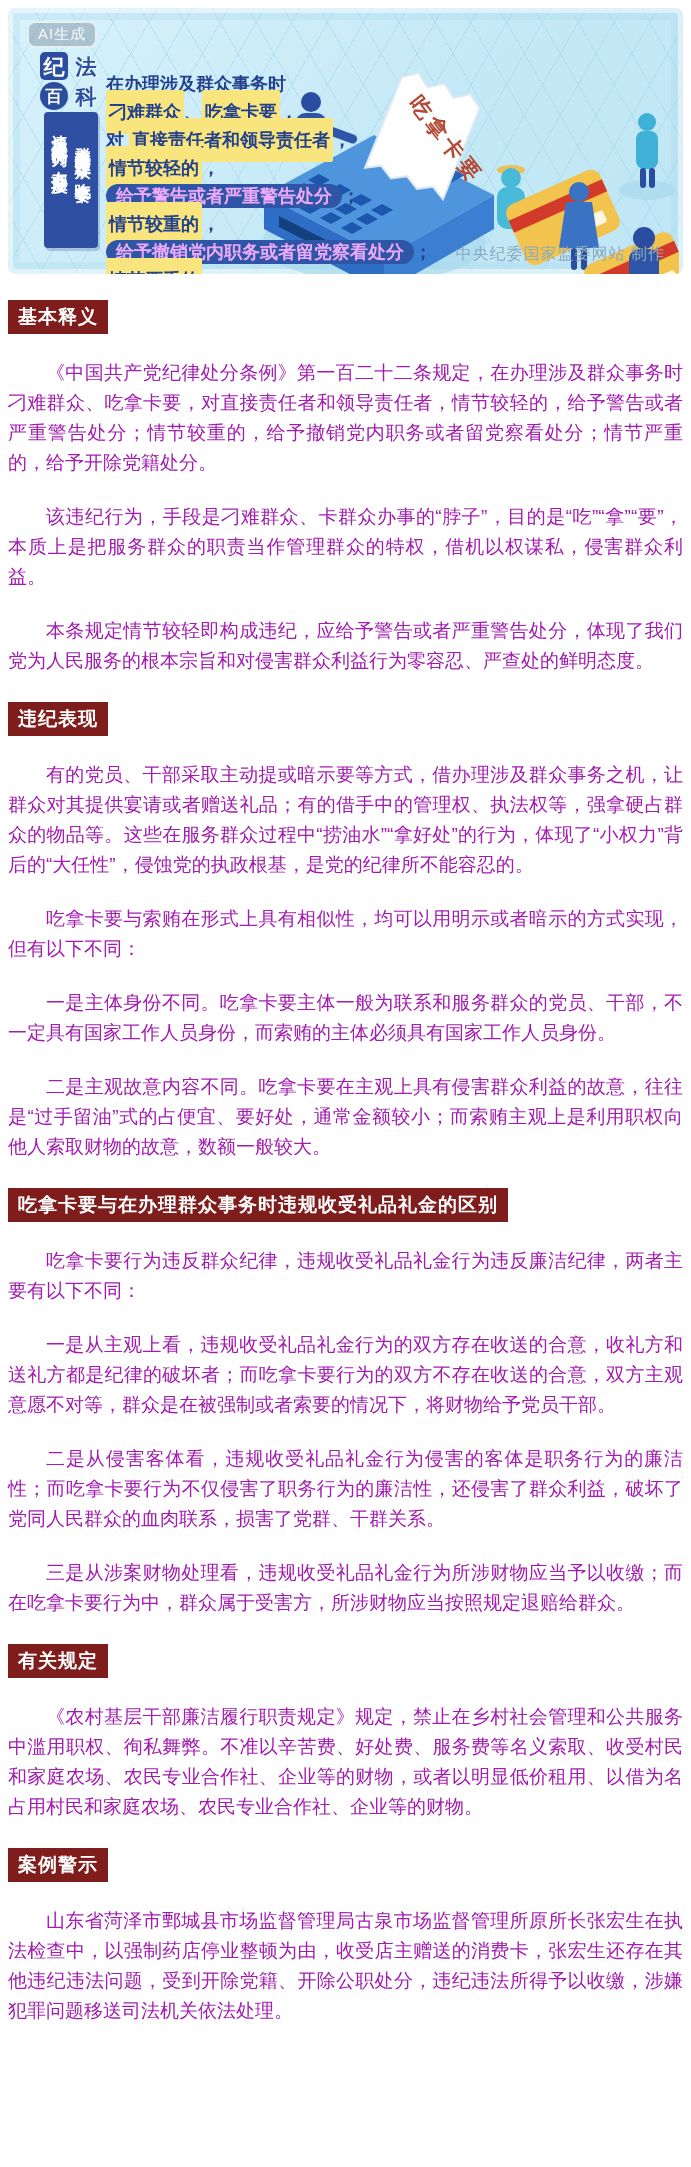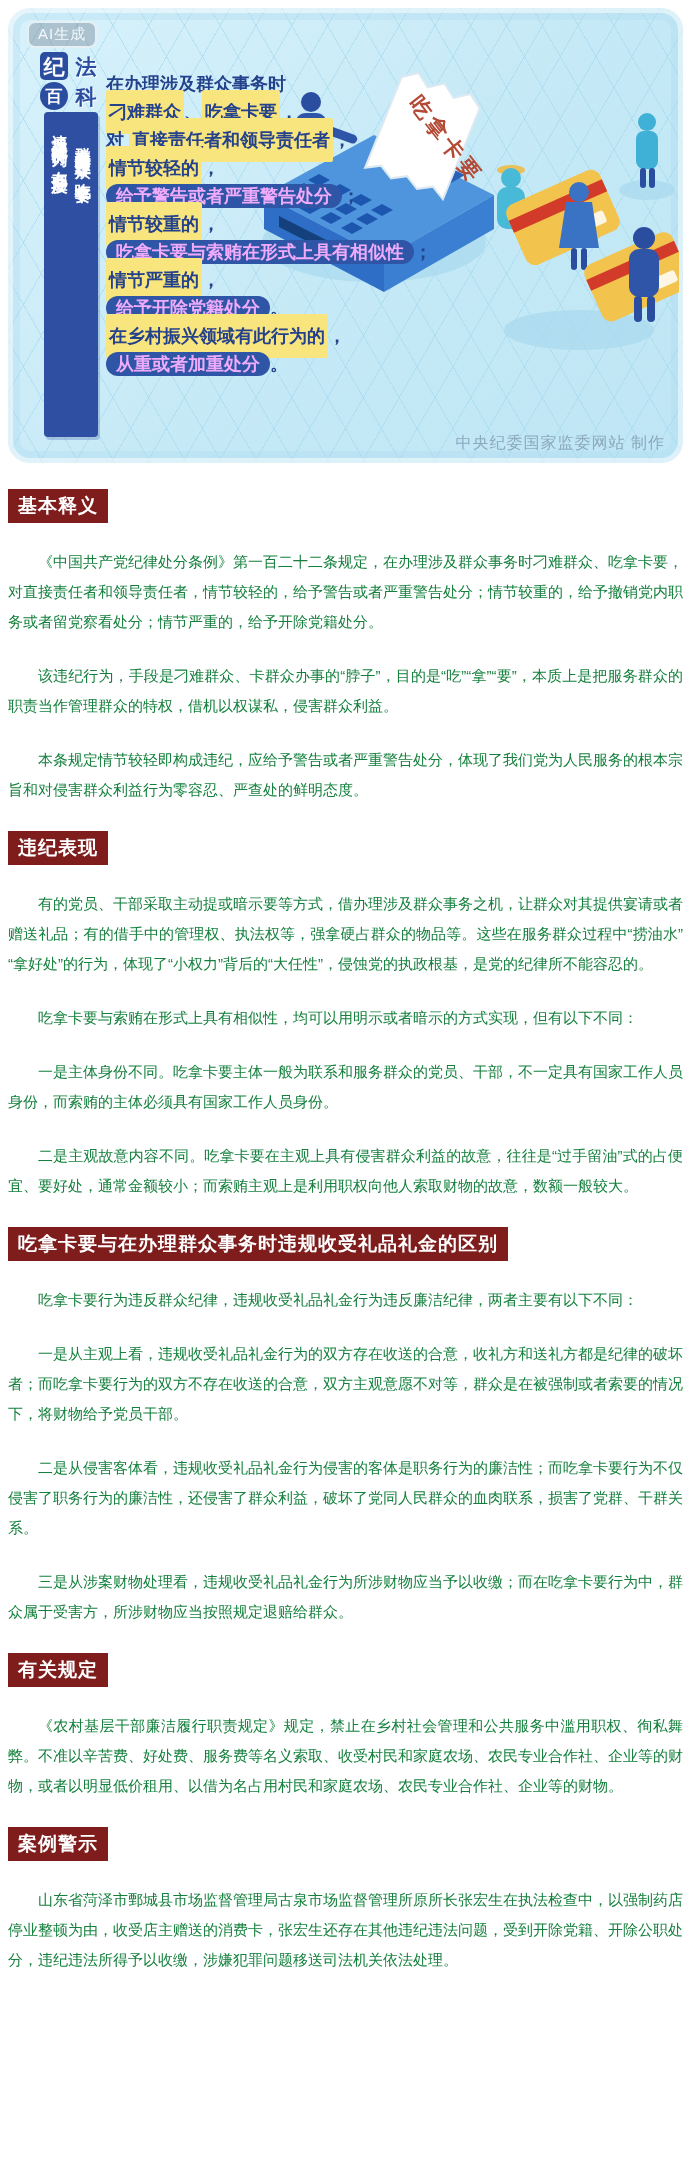--- a/index.html
+++ b/index.html
@@ -1,20 +1,20 @@
 <!DOCTYPE html>
 <html lang="zh"><head>
 <meta charset="utf-8">
 <style>
   html,body{margin:0;padding:0;background:#ffffff;}
   body{width:691px;font-family:"Liberation Sans",sans-serif;-webkit-font-smoothing:antialiased;}
 
   
   .card{
-    position:relative;margin:8px 8px 0;height:455px;border-radius:22px;overflow:hidden;
+    position:relative;margin:8px 8px 0;height:266px;border-radius:8px;overflow:hidden;
     background:
       repeating-linear-gradient(60deg, rgba(255,255,255,0) 0 30px, rgba(160,215,238,.55) 30px 31px),
       repeating-linear-gradient(-60deg, rgba(255,255,255,0) 0 30px, rgba(160,215,238,.55) 30px 31px),
       linear-gradient(135deg,#d8f2fb 0%,#c5e9f6 55%,#bfe6f5 100%);
     box-shadow:inset 0 0 0 5px rgba(255,255,255,.5), inset 0 0 0 12px rgba(168,214,236,.28);
   }
   .ai-badge{
     position:absolute;top:13px;left:19px;z-index:5;
     font-size:15px;letter-spacing:1px;color:rgba(250,253,255,.92);
     background:rgba(105,122,138,.38);border:2px solid rgba(242,250,253,.8);
@@ -45,21 +45,21 @@
   .illu{position:absolute;right:4px;top:22px;z-index:2;}
   .watermark{position:absolute;right:18px;bottom:9px;z-index:5;font-size:16px;color:#8ca9bd;letter-spacing:1px;}
 
   
   .badge{
     display:inline-block;margin:26px 8px 0;background:#7f1d1d;color:#ffffff;
     font-size:19px;font-weight:bold;line-height:1;padding:7px 10px 8px;letter-spacing:1px;
   }
   h2.badge{margin-top:26px;margin-bottom:0;}
   p.para{
-    margin:24px 8px 0;font-size:15px;line-height:30px;color:#15803d;
+    margin:24px 8px 0;font-size:19px;line-height:30px;color:#a21caf;
     text-indent:2em;text-align:justify;letter-spacing:0;
   }
 </style>
 </head>
 <body>
 
 <div class="card">
 
   <div class="ai-badge">AI生成</div>
 
@@ -170,21 +170,21 @@
     <div class="hline">
       <span class="hl">情节较轻的</span><span>，</span>
     </div>
     <div class="hline">
       <span class="pill">给予警告或者严重警告处分</span><span>；</span>
     </div>
     <div class="hline">
       <span class="hl">情节较重的</span><span>，</span>
     </div>
     <div class="hline">
-      <span class="pill">吃拿卡要与索贿在形式上具有相似性</span><span>；</span>
+      <span class="pill">给予撤销党内职务或者留党察看处分</span><span>；</span>
     </div>
     <div class="hline">
       <span class="hl">情节严重的</span><span>，</span>
     </div>
     <div class="hline">
       <span class="pill">给予开除党籍处分</span><span>。</span>
     </div>
     <div class="hline">
       <span class="hl">在乡村振兴领域有此行为的</span><span>，</span>
     </div>

